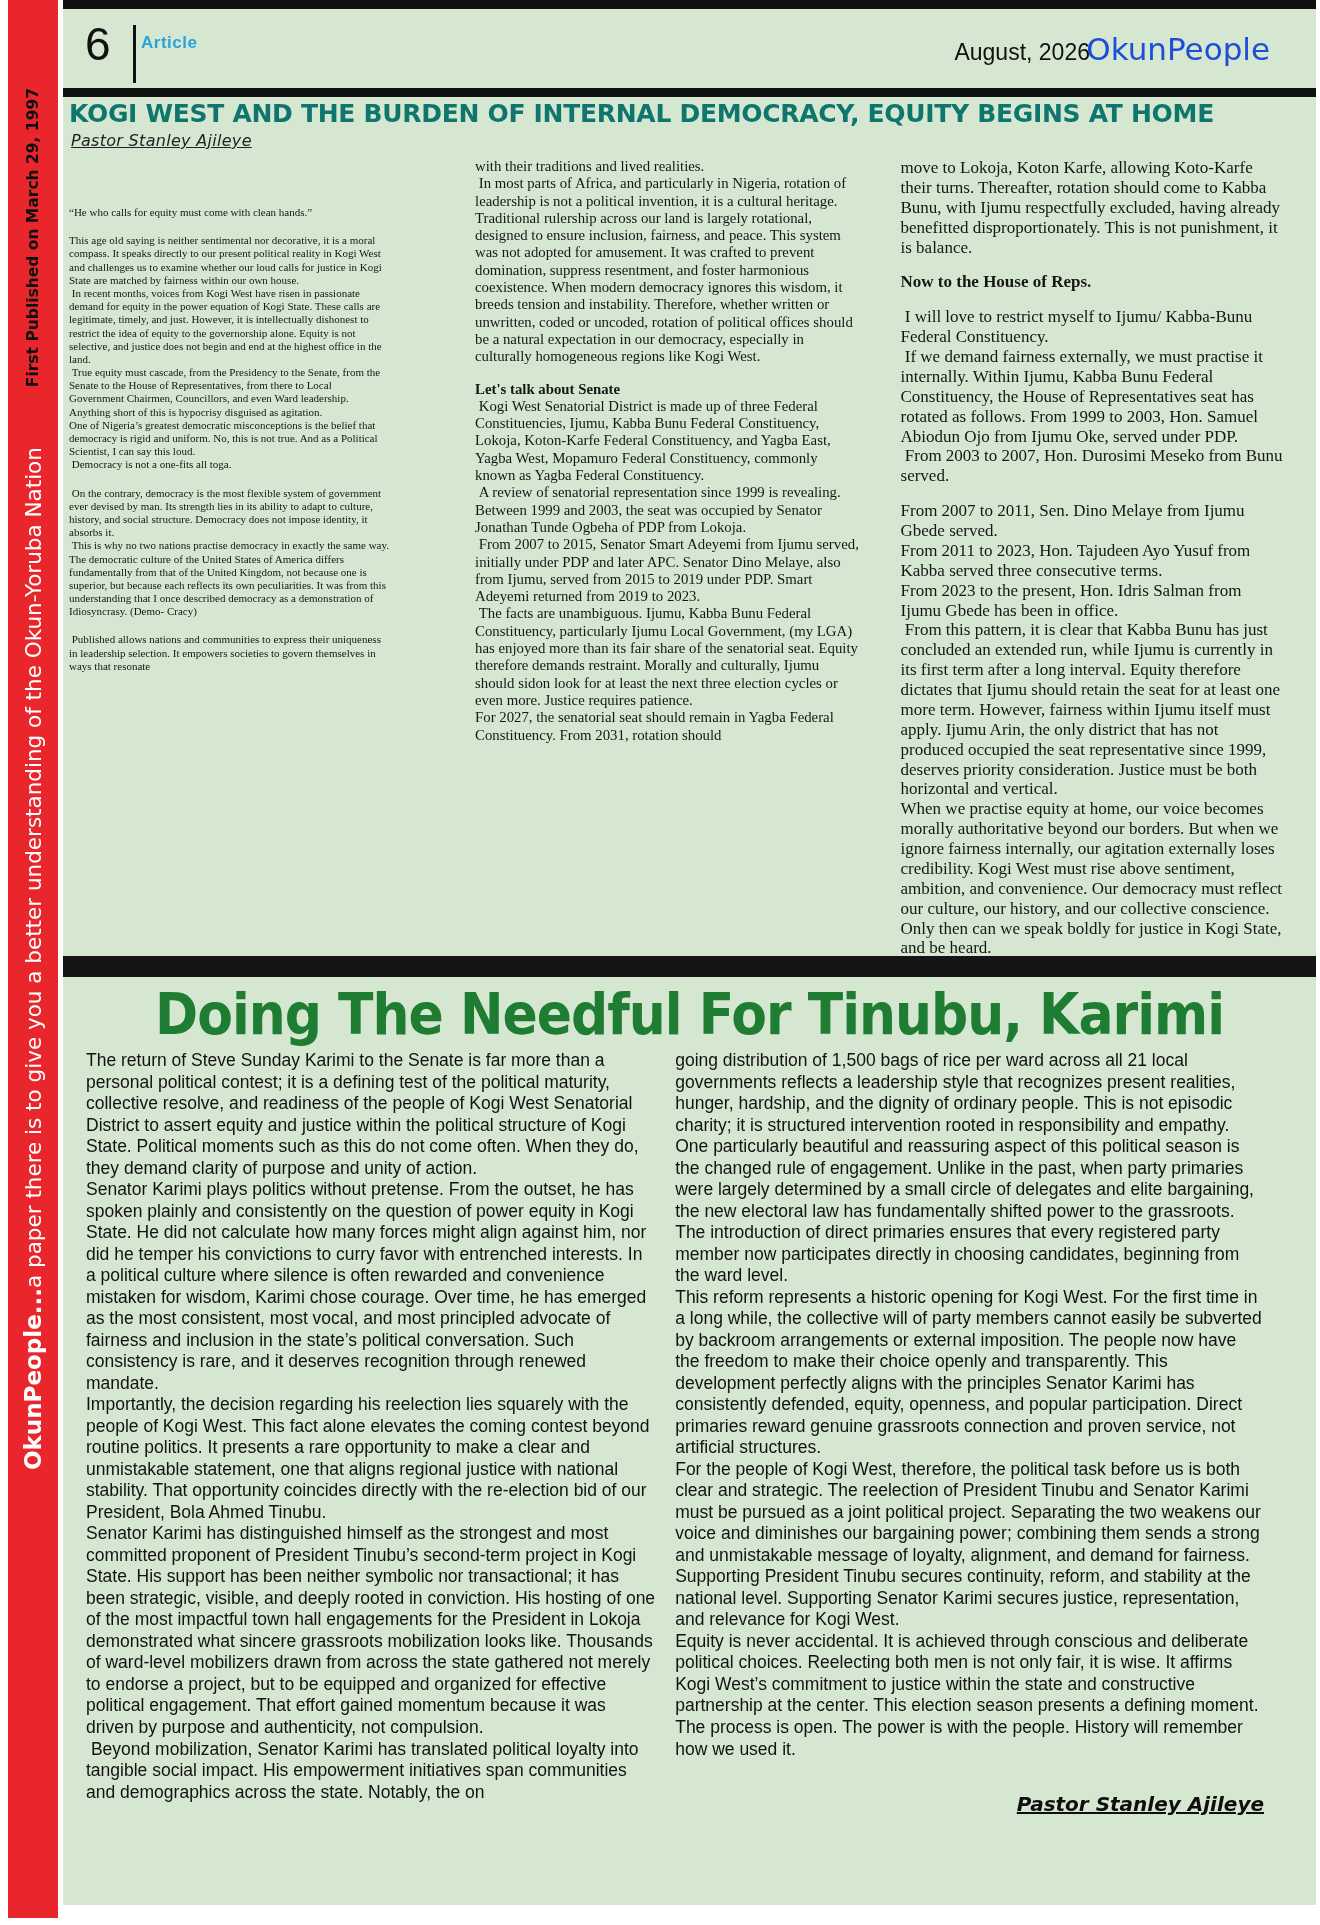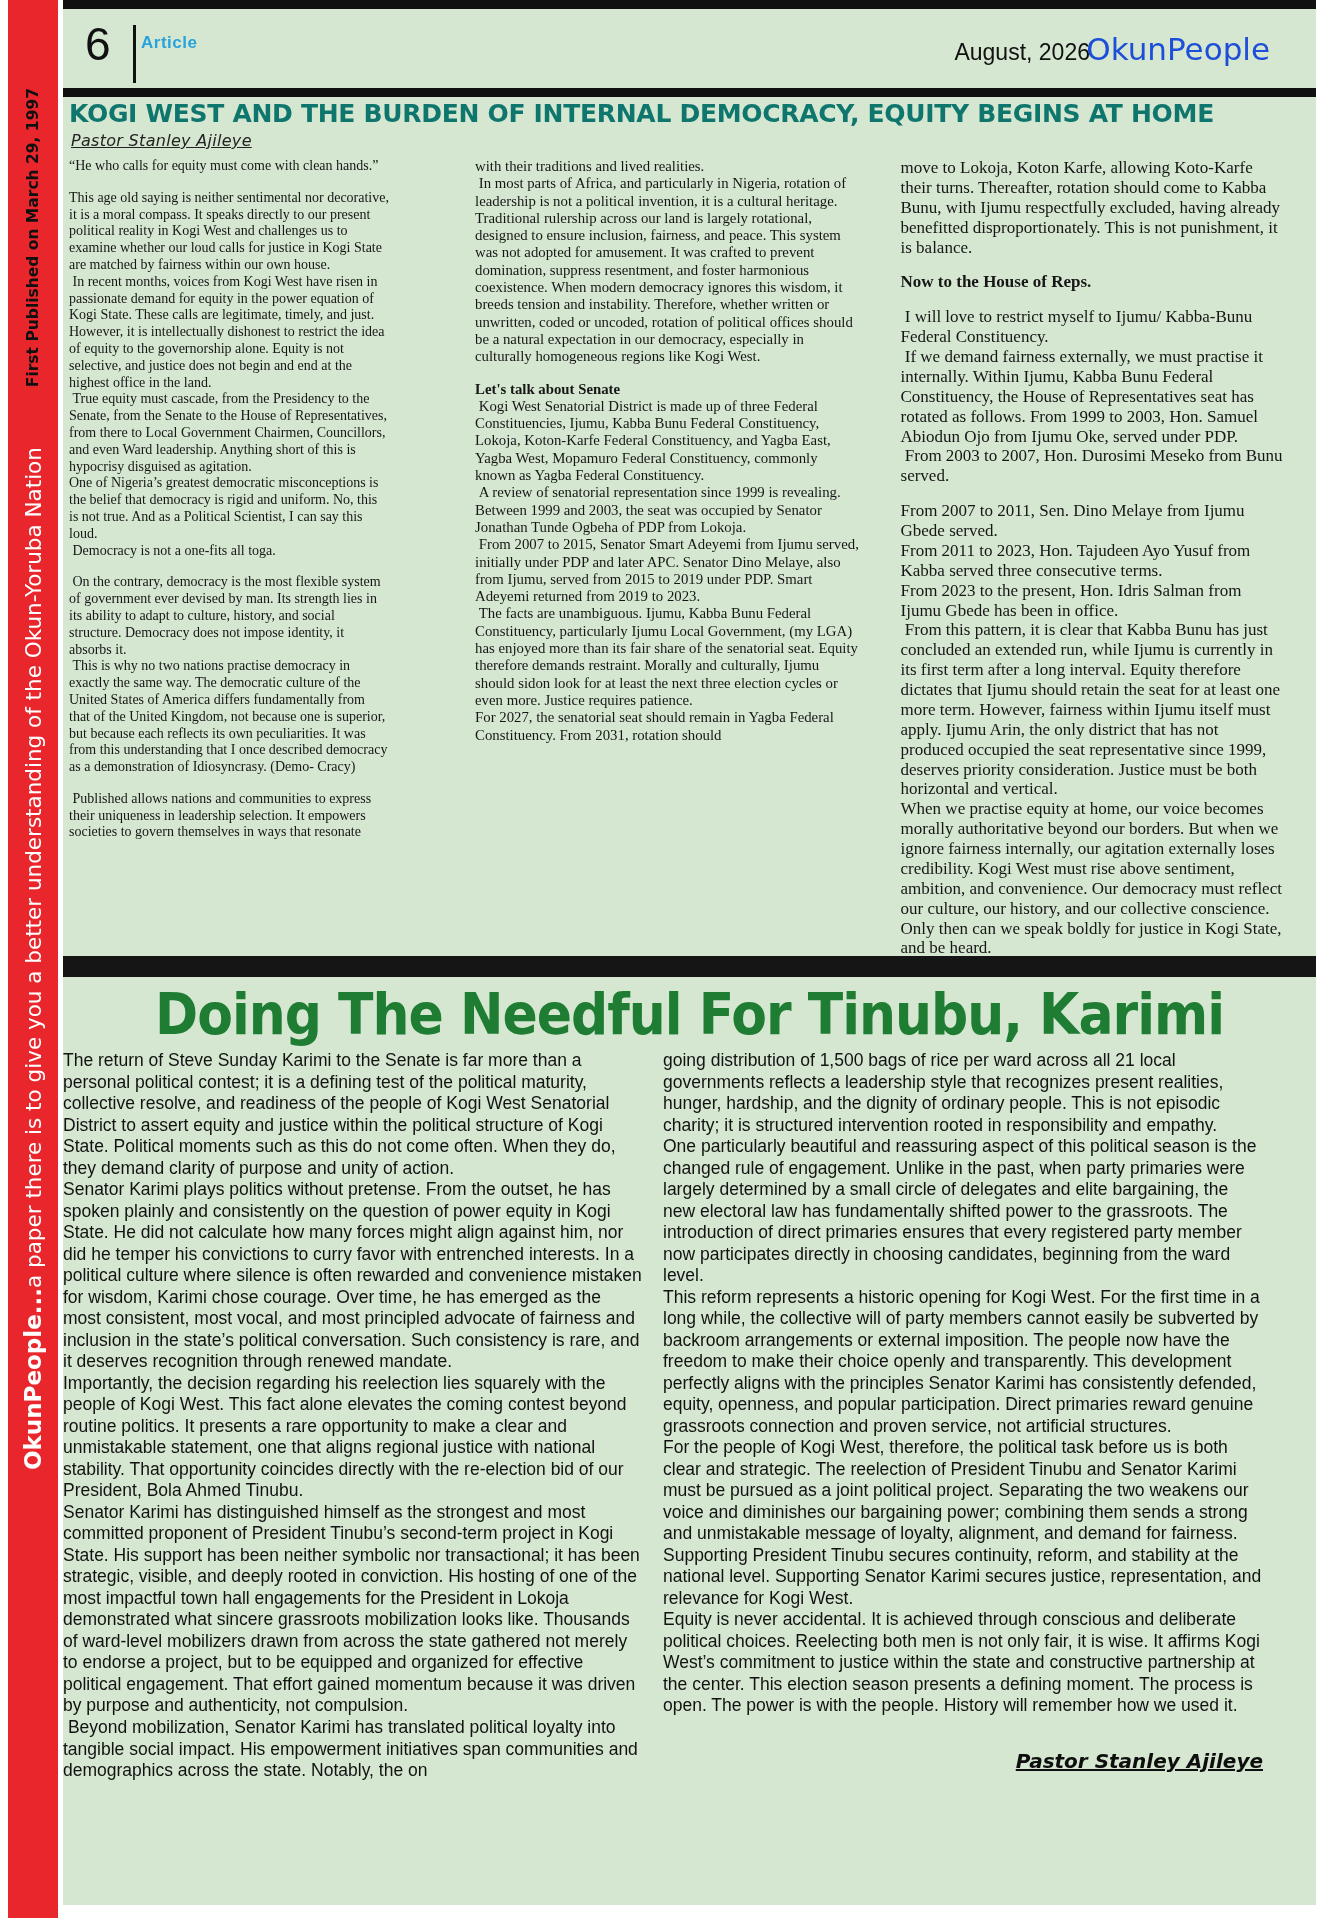--- a/index.html
+++ b/index.html
@@ -41,35 +41,35 @@
   }
   .a1-byline {
     position:absolute; top:131px; left:8px; font-family:"DejaVu Sans",sans-serif;
     font-style:italic; font-size:16px; text-decoration:underline; color:#222; letter-spacing:0.3px;
   }
   .a1-cols {
     position:absolute; top:158px; left:6px; right:30px; height:796px;
     display:flex; gap:40px; overflow:hidden;
   }
   .a1col { font-family:"Liberation Serif",serif; color:#161616; }
-  .col-a { width:347px; font-size:14px;  line-height:1.2; }
+  .col-a { width:347px; font-size:11px;  line-height:1.2;margin-top:48px; }
   .col-b { width:418px; font-size:14.8px; line-height:1.17;margin-left:46px; }
   .col-c { width:418px; font-size:17px; line-height:1.17; }
   .a1col p, .a2col p { margin:0; white-space:pre-wrap; }
   .a1col p.gap { height:15px; }
   p.bold { font-weight:bold; }
 
   
   .a2-headline {
     position:absolute; top:981px; left:0; width:100%; text-align:center; white-space:nowrap;
     font-family:"DejaVu Sans",sans-serif; font-weight:bold; font-size:52px;
     letter-spacing:-1px; color:#1f7d33; transform:scaleY(1.1); transform-origin:top center;
   }
   .a2-cols {
-    position:absolute; top:1050px; left:0; right:52px; height:852px;
+    position:absolute; top:1050px; left:23px; right:52px; height:852px;
     display:flex; gap:20px; overflow:hidden;
     font-family:"Liberation Sans",sans-serif; font-size:17.5px; line-height:1.23; color:#121212;
   }
   .col-d { width:580px; }
   .col-e { width:600px; }
   .signature {
     margin-top:32px; text-align:right; font-family:"DejaVu Sans",sans-serif;
     font-weight:bold; font-style:italic; font-size:20px; text-decoration:underline; color:#0e0e0e;
   }
 </style>

